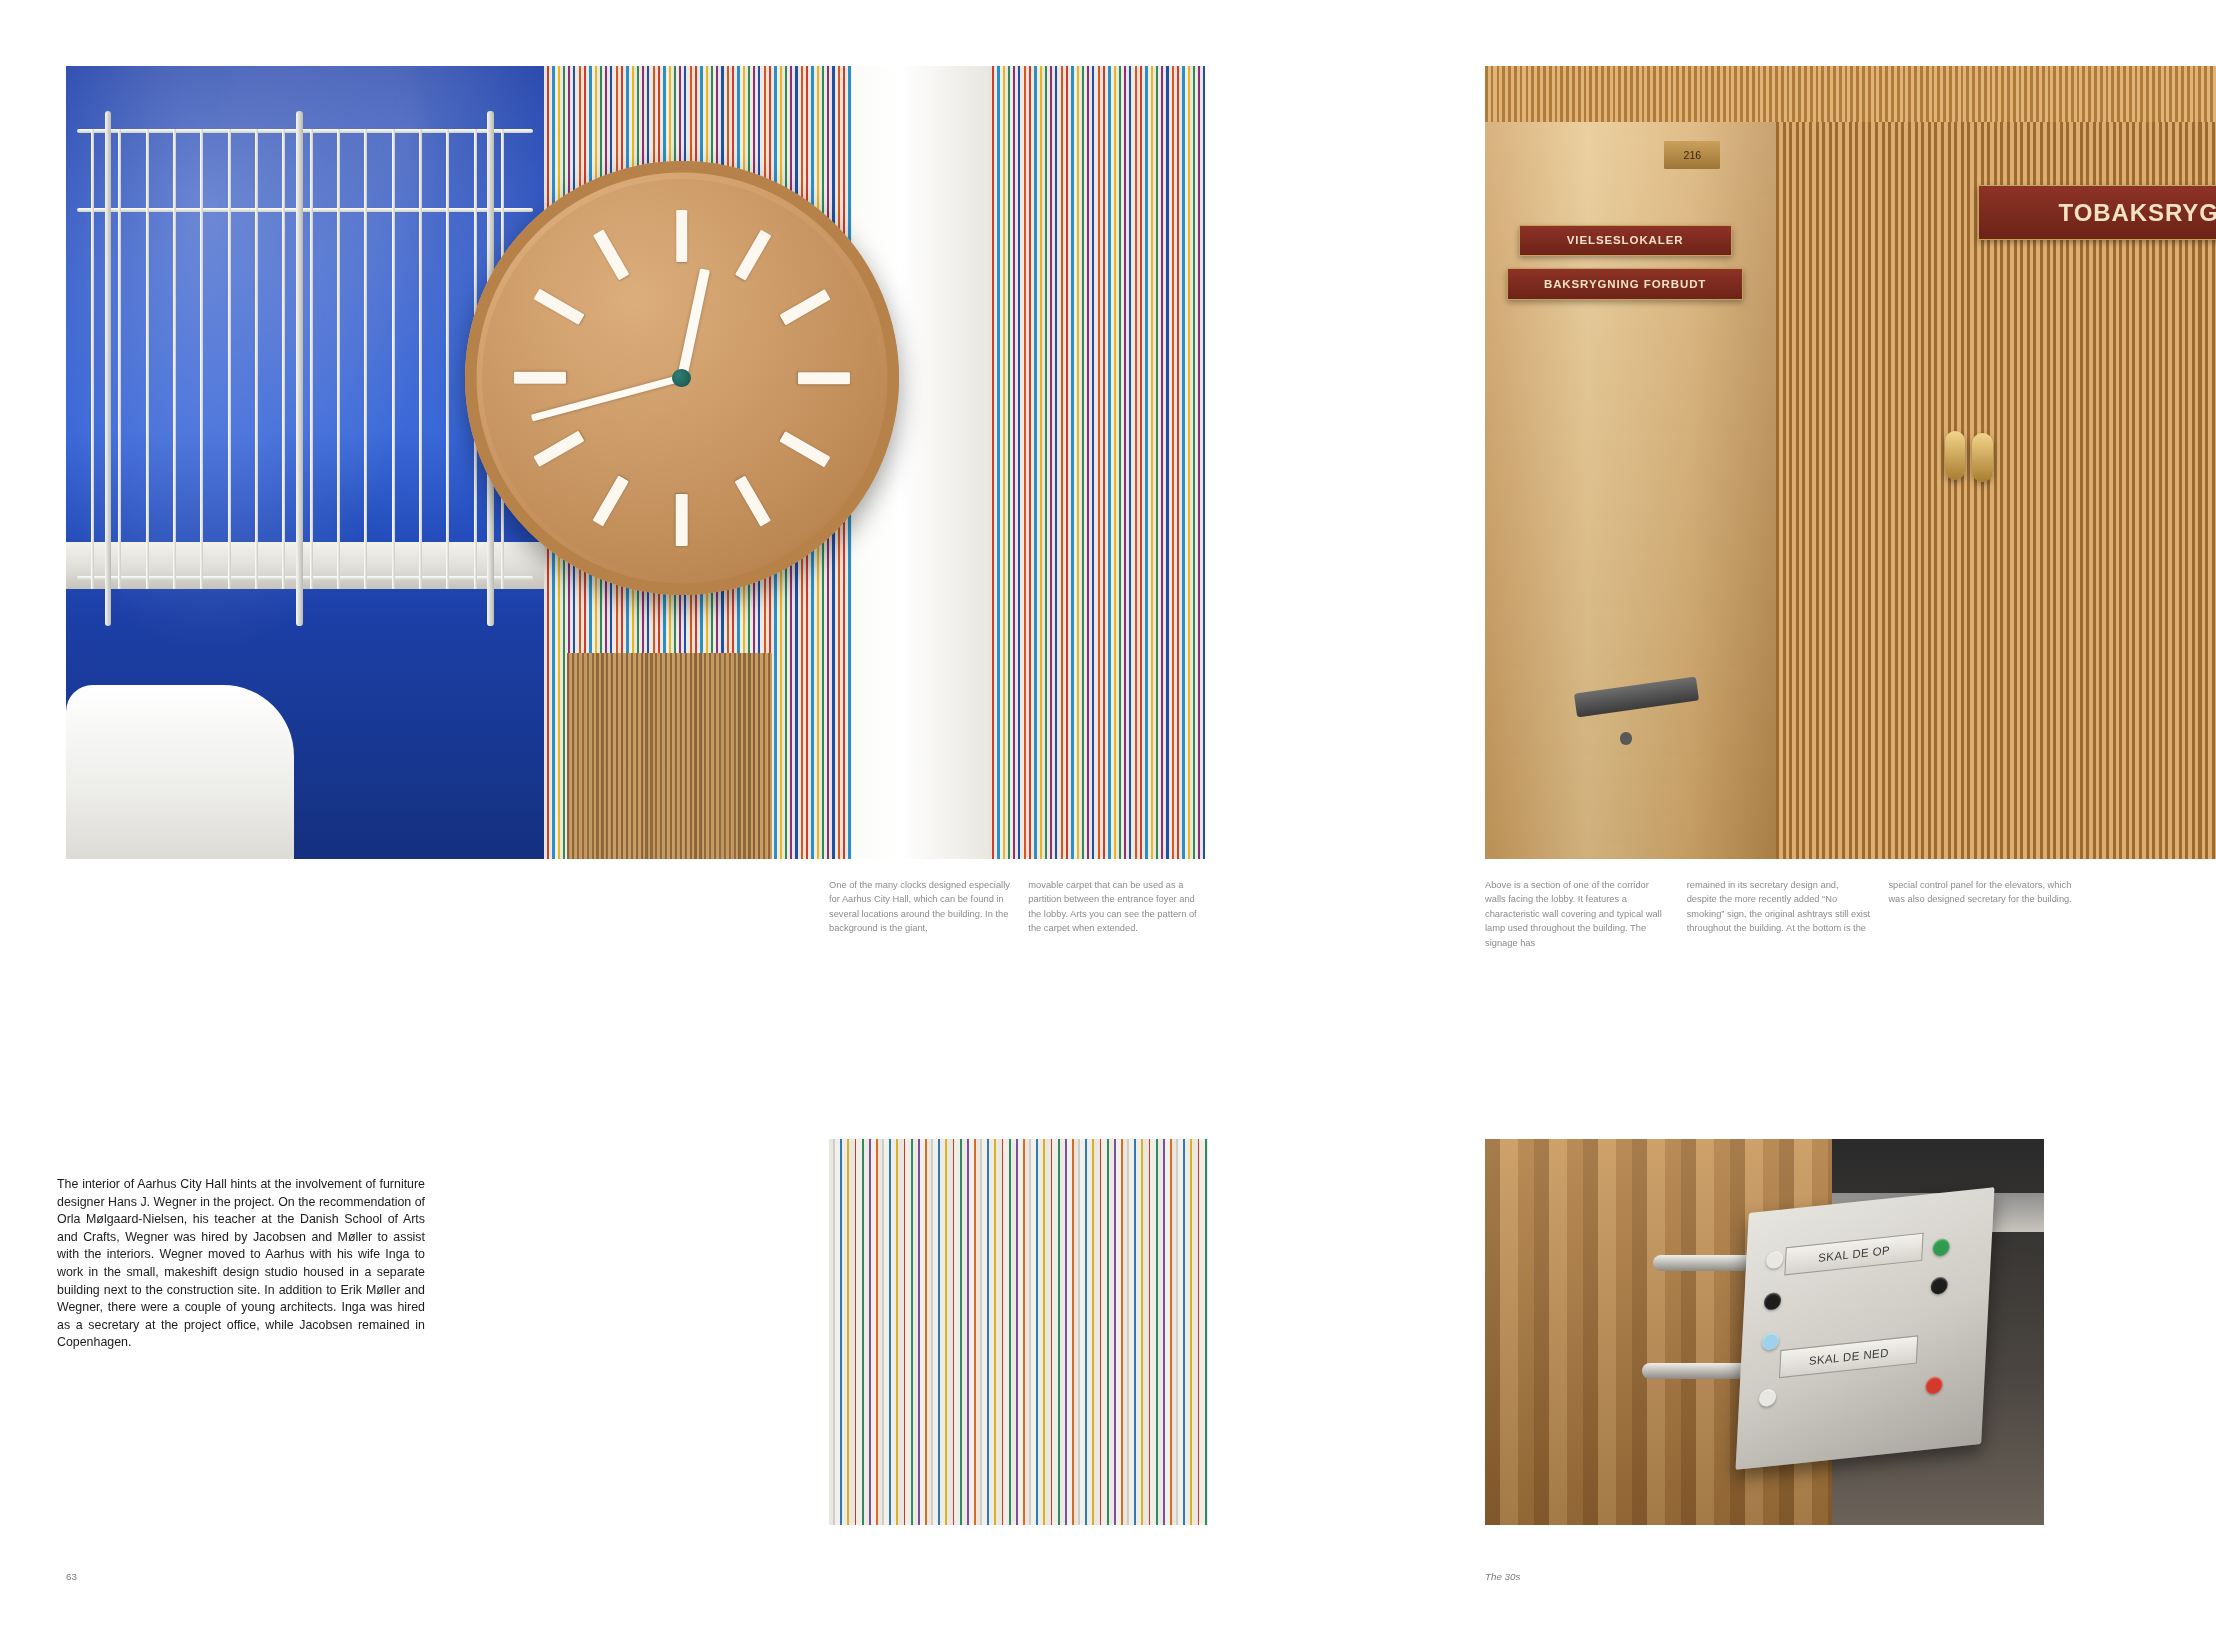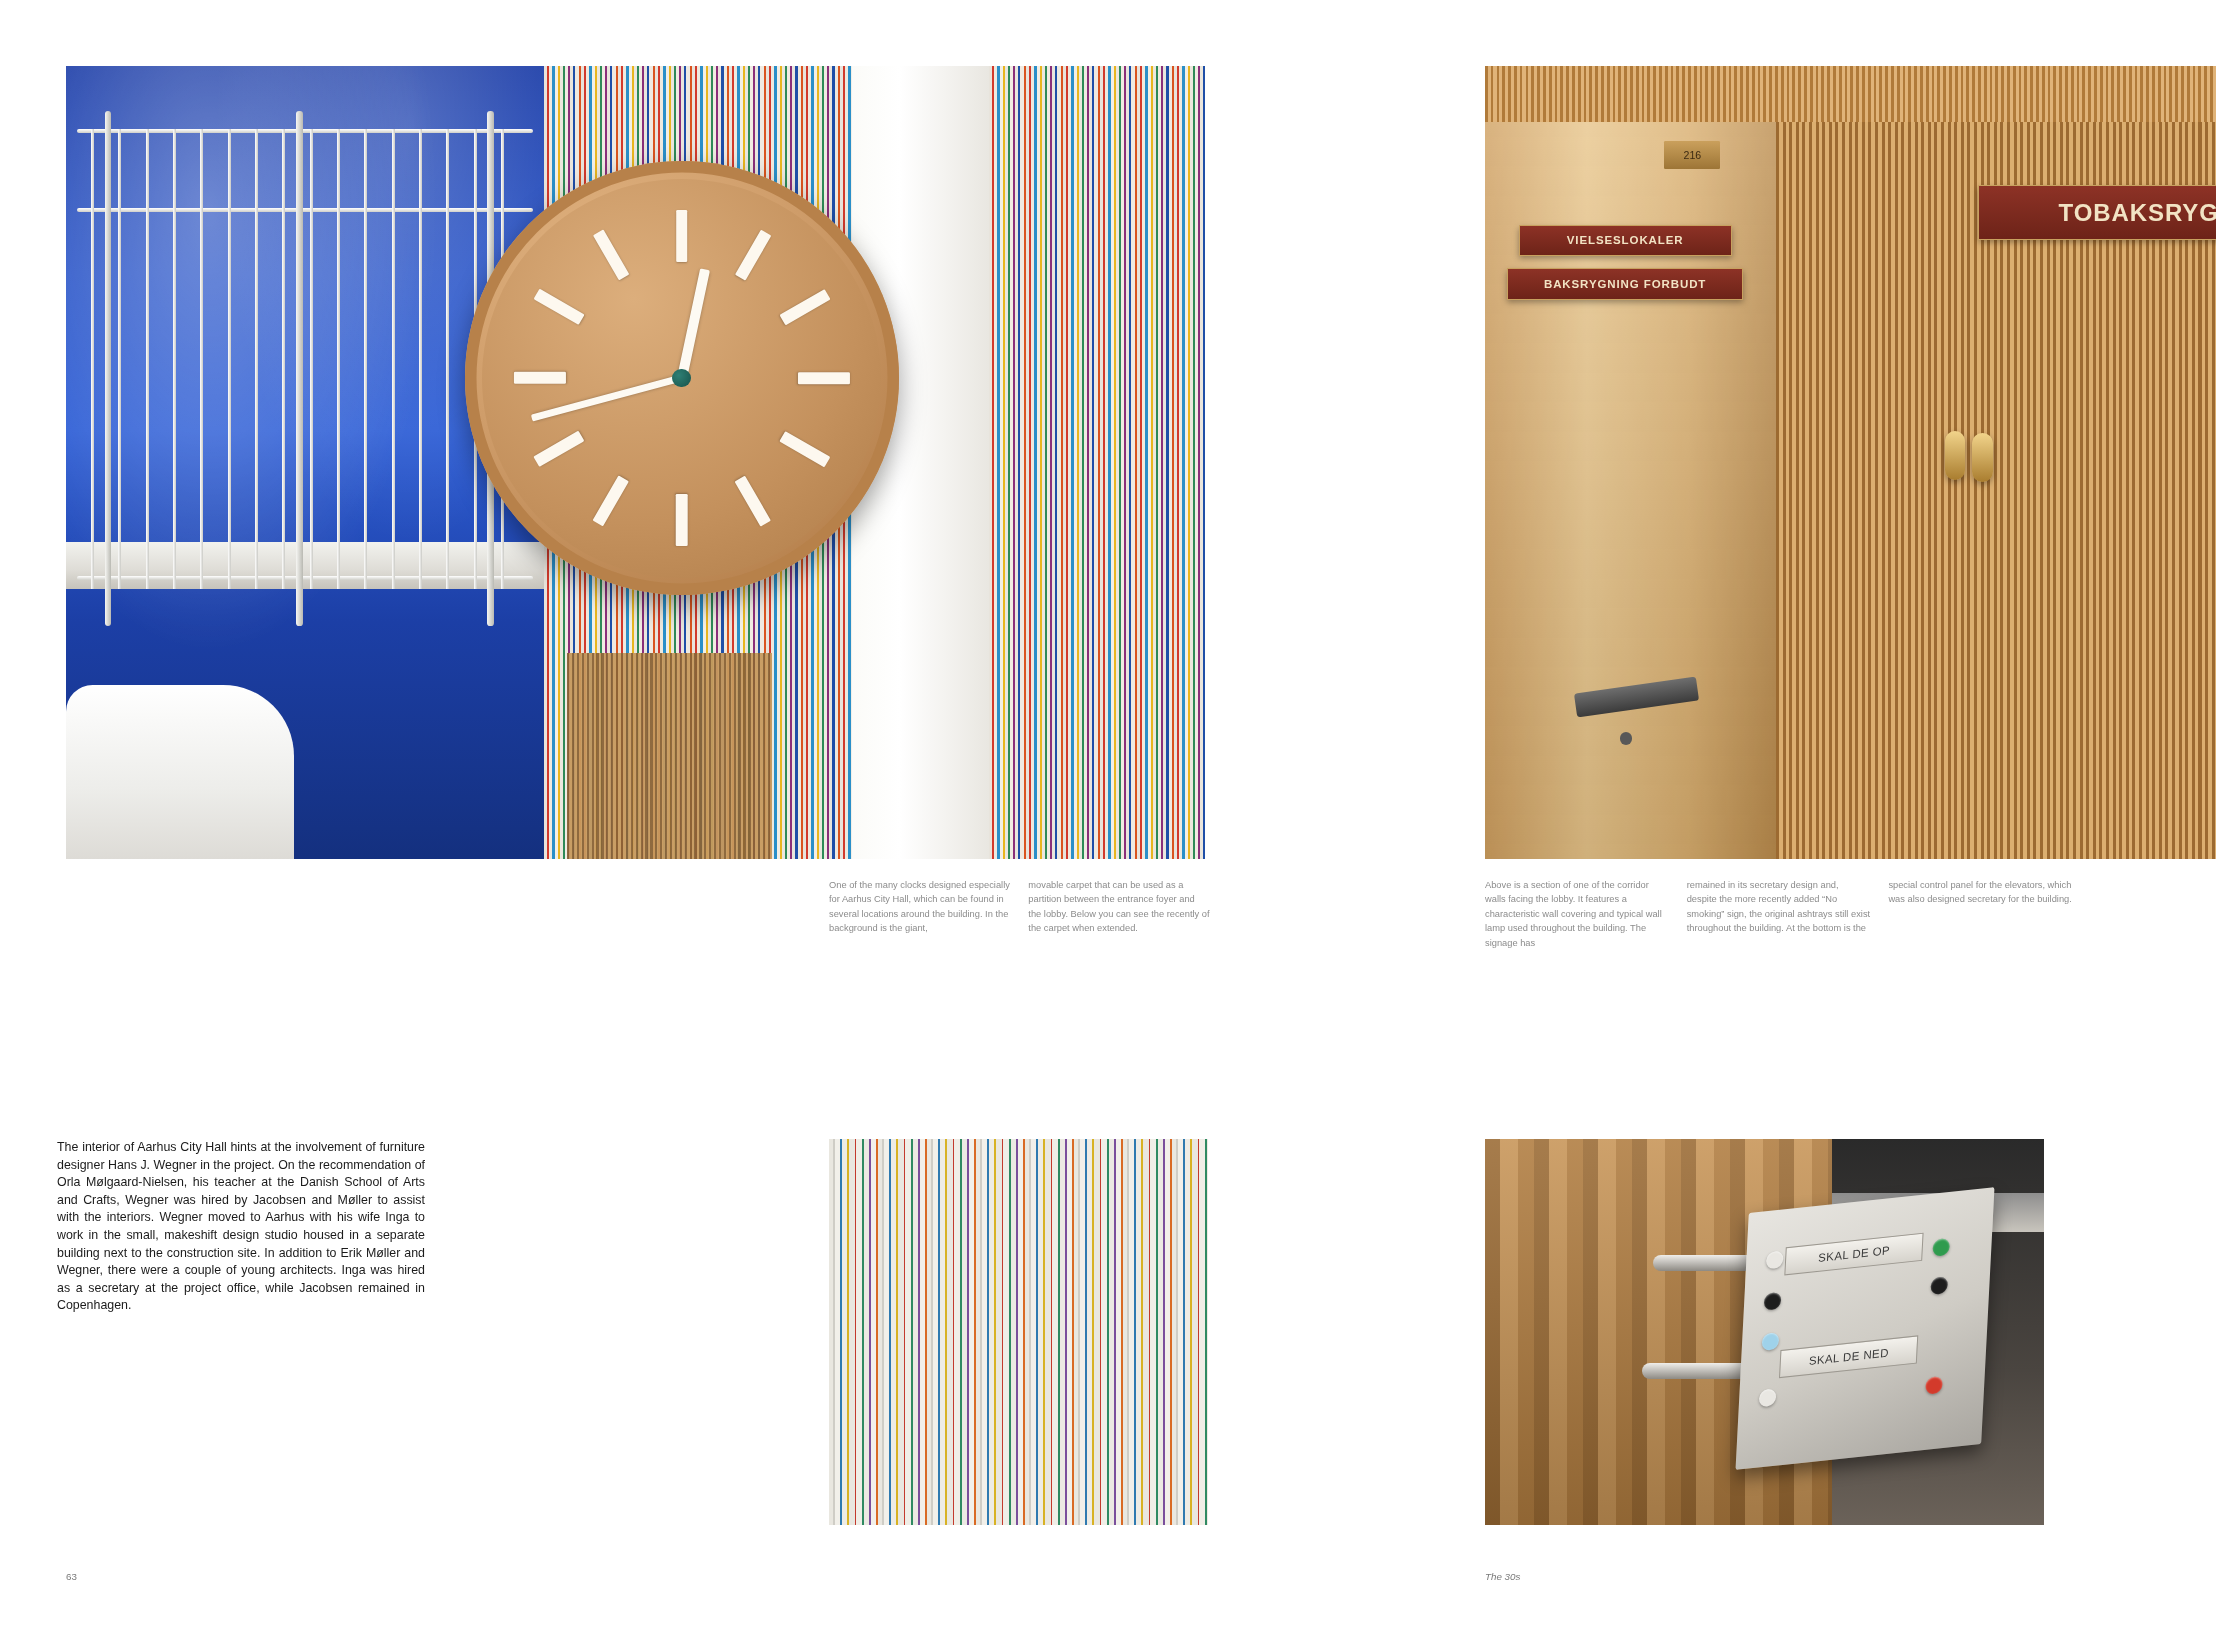--- a/index.html
+++ b/index.html
@@ -208,21 +208,21 @@
     font-size: 9.3px;
     line-height: 1.55;
     color: #8c8c8c;
   }
   .captions-right .cap-col { flex: 0 0 184px; }
   .captions-right .cap-spacer { flex: 1; }
 
   
   .body-left {
     position: absolute;
-    left: 57px; top: 1139px; width: 368px;
+    left: 57px; top: 1176px; width: 368px;
     font-size: 12.4px; line-height: 1.42; color: #1b1b1b;
     text-align: justify;
   }
 
   
   .img-carpet {
     position: absolute;
     left: 829px; top: 1139px; width: 379px; height: 386px;
     background:
       repeating-linear-gradient(90deg,
@@ -365,21 +365,21 @@
       <div class="handle-knob" style="left:0;top:0"></div>
       <div class="handle-knob" style="left:27.5px;top:2.7px"></div>
     </div>
 
     <div class="door-handle"></div>
     <div class="door-lock"></div>
   </div>
 
   <div class="captions captions-left">
     <div class="cap-col">One of the many clocks designed especially for Aarhus City Hall, which can be found in several locations around the building. In the background is the giant,</div>
-    <div class="cap-col">movable carpet that can be used as a partition between the entrance foyer and the lobby. Below you can see the recently of the carpet when extended.</div>
+    <div class="cap-col">movable carpet that can be used as a partition between the entrance foyer and the lobby. Arts you can see the pattern of the carpet when extended.</div>
   </div>
 
   <div class="captions captions-right">
     <div class="cap-col">Above is a section of one of the corridor walls facing the lobby. It features a characteristic wall covering and typical wall lamp used throughout the building. The signage has</div>
     <div class="cap-col">remained in its secretary design and, despite the more recently added “No smoking” sign, the original ashtrays still exist throughout the building. At the bottom is the</div>
     <div class="cap-col">special control panel for the elevators, which was also designed secretary for the building.</div>
     <div class="cap-spacer"></div>
 
   </div>
 

